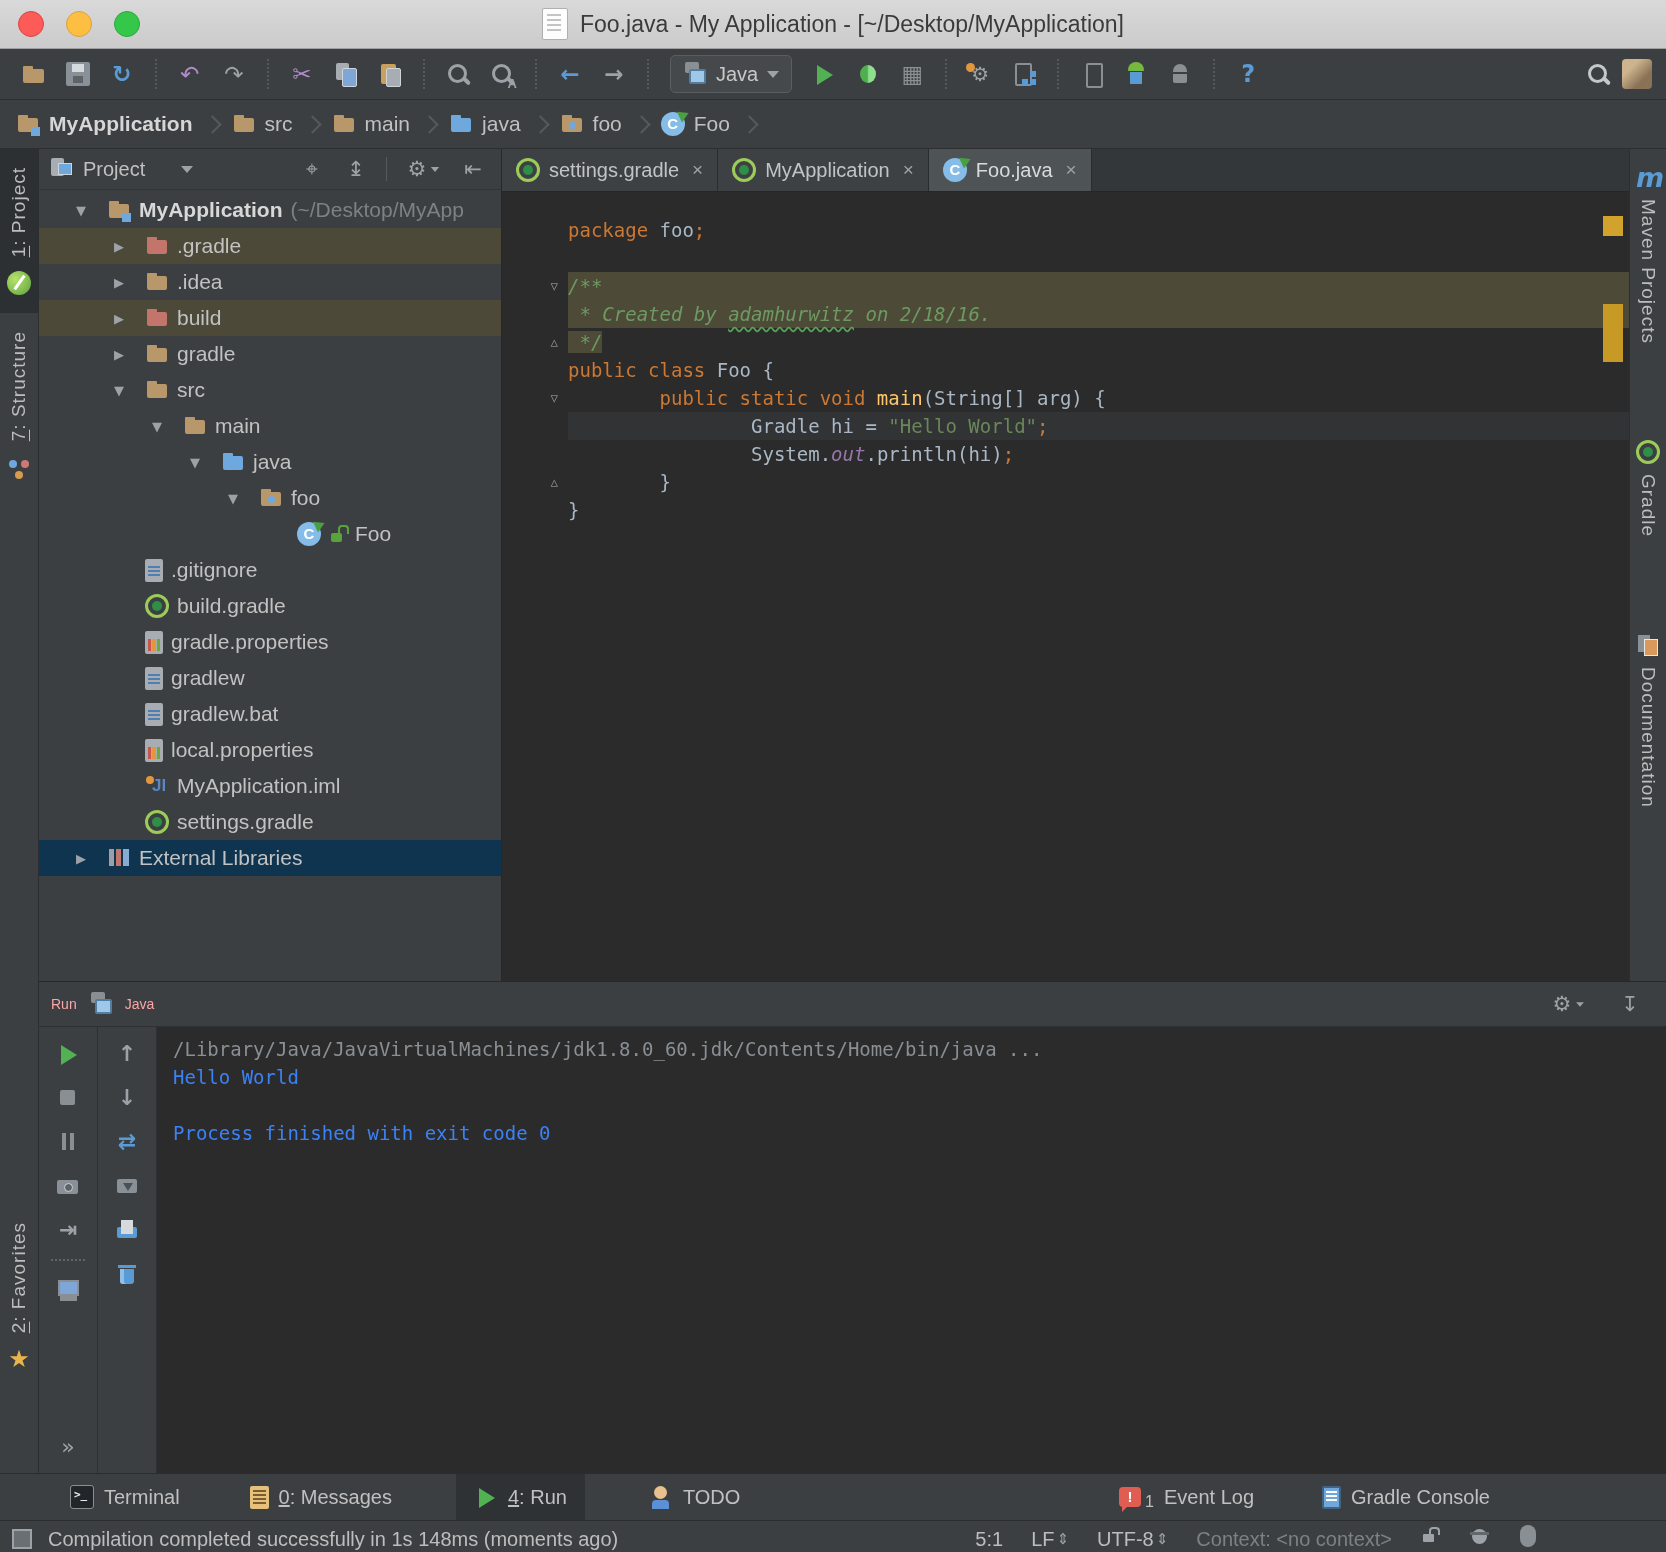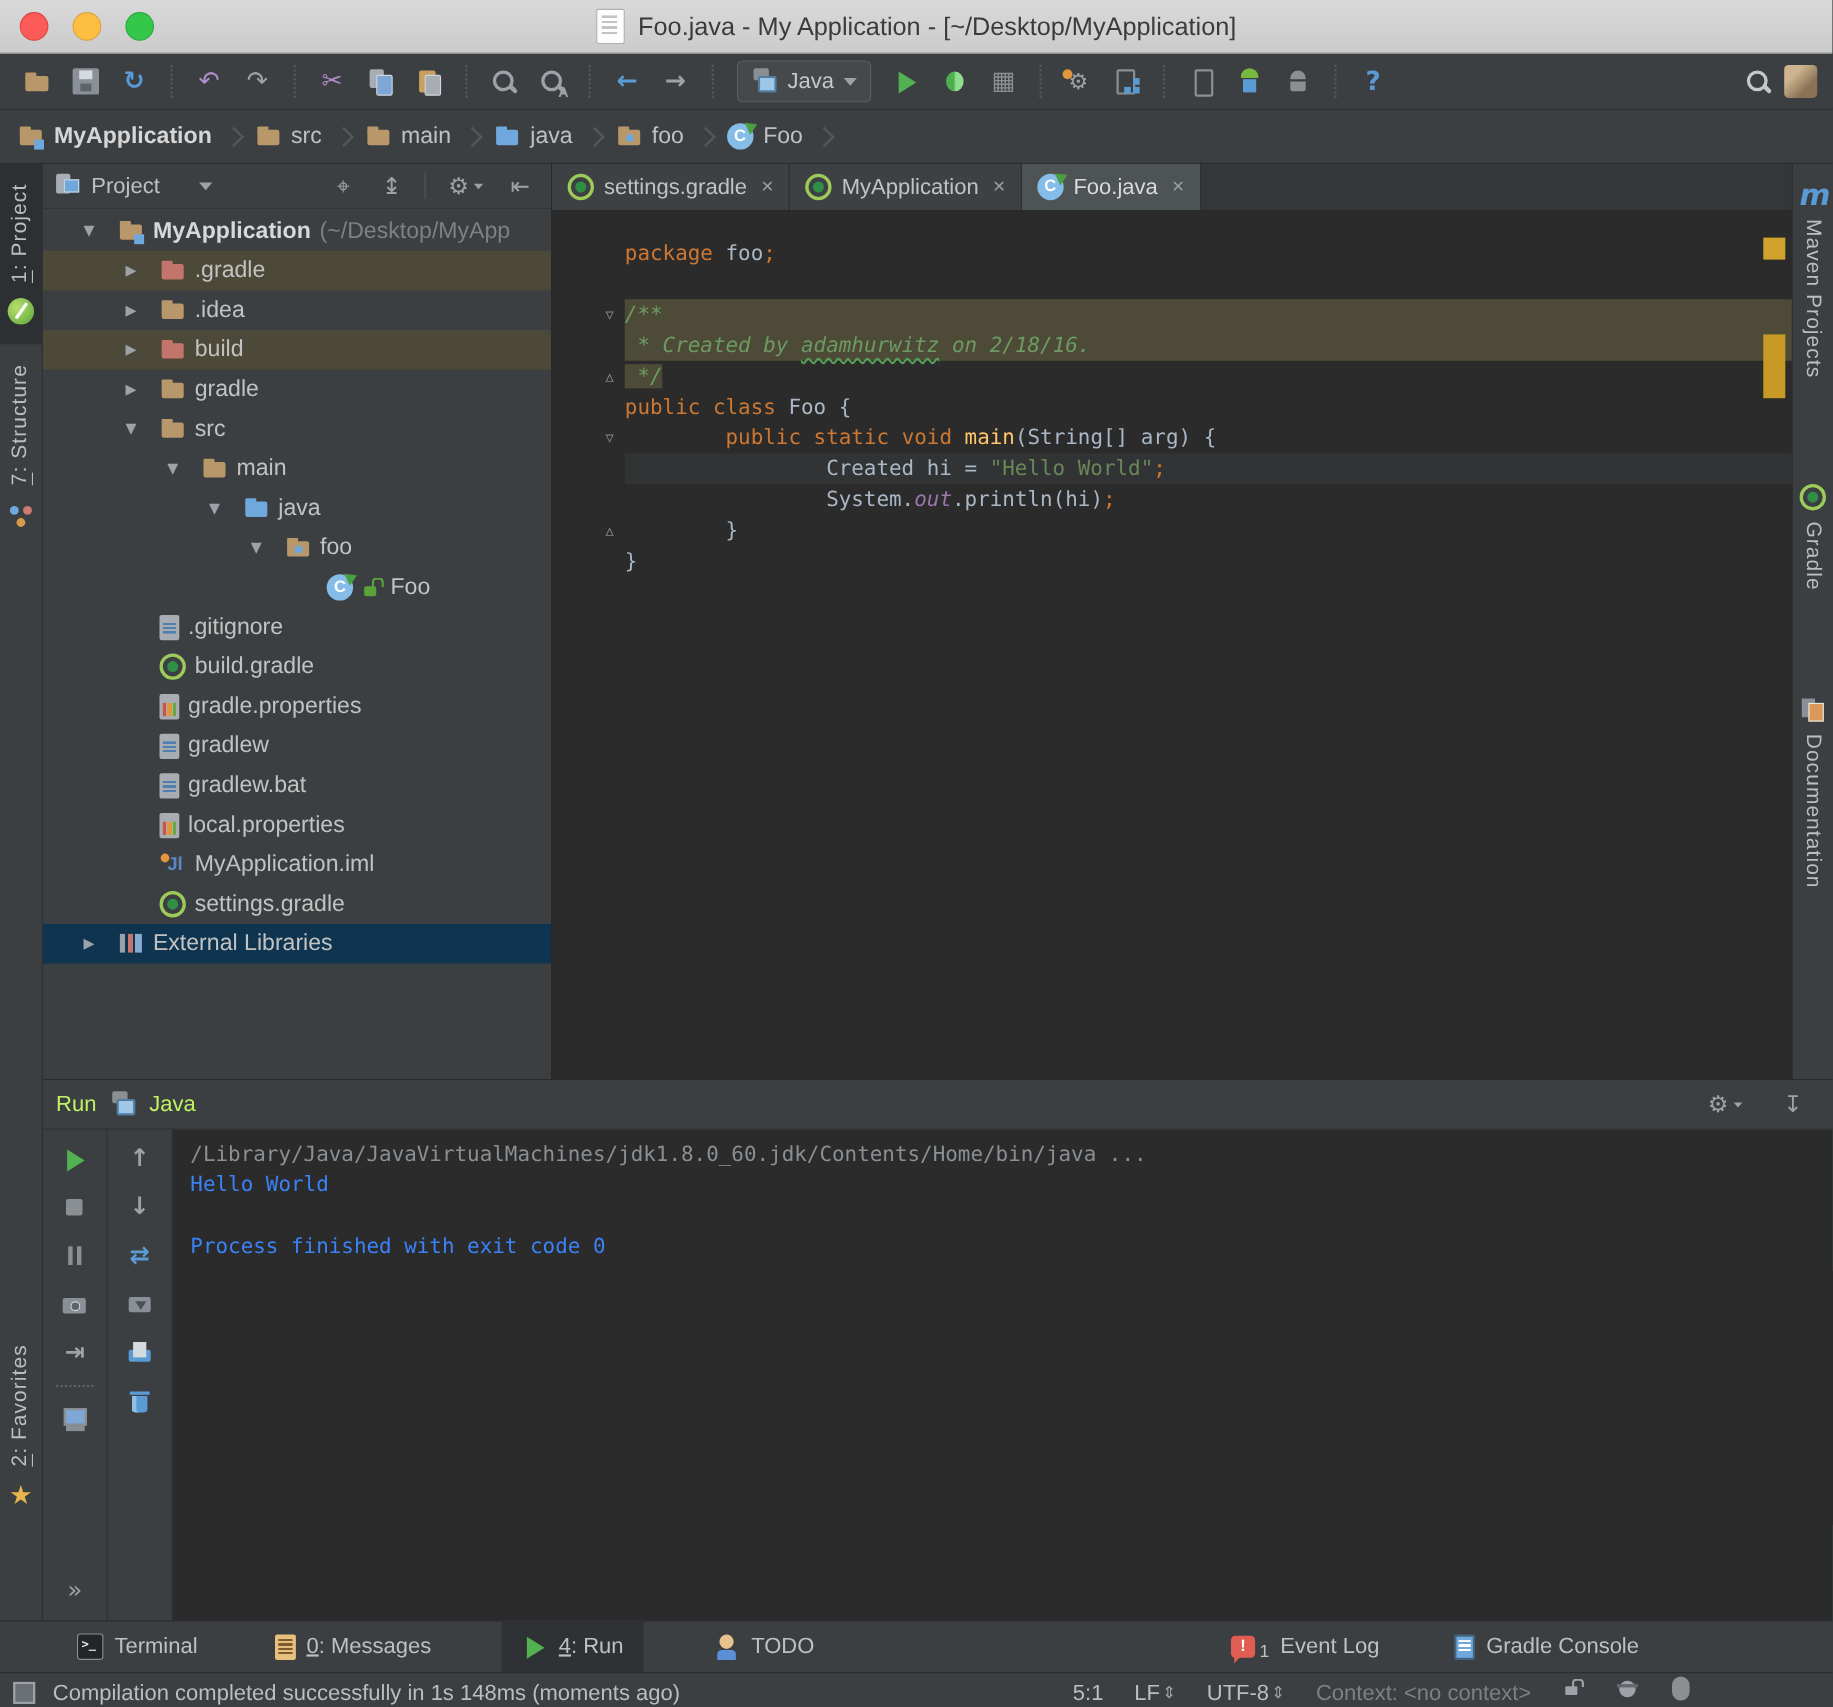--- a/index.html
+++ b/index.html
@@ -243,21 +243,21 @@
   .mark2{position:absolute;right:6px;top:112px;width:20px;height:58px;background:#c79a25}
 
   .stripe-r{width:36px;background:#3c3f41;border-left:1px solid #2c2e30;display:flex;flex-direction:column;
             align-items:center;flex:none}
   .rgroup{display:flex;flex-direction:column;align-items:center;gap:10px}
 
   
   .runpanel{height:492px;display:flex;flex-direction:column;border-top:1px solid #282828;flex:none;min-width:0}
   .run-header{height:44px;background:#3c3f41;border-bottom:1px solid #2e3133;display:flex;align-items:center;
               gap:12px;padding:0 16px 0 12px;flex:none}
-  .run-title,.run-type{font-size:20px;color:#bef264}
+  .run-title,.run-type{font-size:14px;color:#fca5a5}
   .rh-icons{margin-left:auto;display:flex;align-items:center;gap:20px}
   .run-body{flex:1;display:flex;background:#2b2b2b;min-height:0}
   .run-col{width:58px;background:#3c3f41;border-right:1px solid #2e3133;display:flex;flex-direction:column;
            align-items:center;padding:12px 0 12px;gap:14px;flex:none}
   .dsep{width:34px;border-top:2px dotted #5f6468;margin:0}
   .mt-auto{margin-top:auto}
   .console{flex:1;padding:8px 0 0 16px;font-family:"DejaVu Sans Mono",monospace;font-size:19px;overflow:hidden}
   .conl{height:28px;line-height:28px;white-space:pre}
   .c-gray{color:#8a8f94}
   .c-w{color:#3b82f6}
@@ -611,21 +611,21 @@
                 <div class="cl">
                   <span class="gut"></span>
                   <span class="lt"><span class="tk-kw">public class</span><span class="tk-pl"> Foo {</span></span>
                 </div>
                 <div class="cl">
                   <span class="gut">▿</span>
                   <span class="lt"><span class="tk-pl">        </span><span class="tk-kw">public static void</span><span class="tk-fn"> main</span><span class="tk-pl">(String[] arg) {</span></span>
                 </div>
                 <div class="cl">
                   <span class="gut"></span>
-                  <span class="lt hll"><span class="tk-pl">                Created hi = </span><span class="tk-str">"Hello World"</span><span class="tk-kw">;</span></span>
+                  <span class="lt hll"><span class="tk-pl">                Gradle hi = </span><span class="tk-str">"Hello World"</span><span class="tk-kw">;</span></span>
                 </div>
                 <div class="cl">
                   <span class="gut"></span>
                   <span class="lt"><span class="tk-pl">                System.</span><span class="tk-fld">out</span><span class="tk-pl">.println(hi)</span><span class="tk-kw">;</span></span>
                 </div>
                 <div class="cl">
                   <span class="gut">▵</span>
                   <span class="lt"><span class="tk-pl">        }</span></span>
                 </div>
                 <div class="cl">

